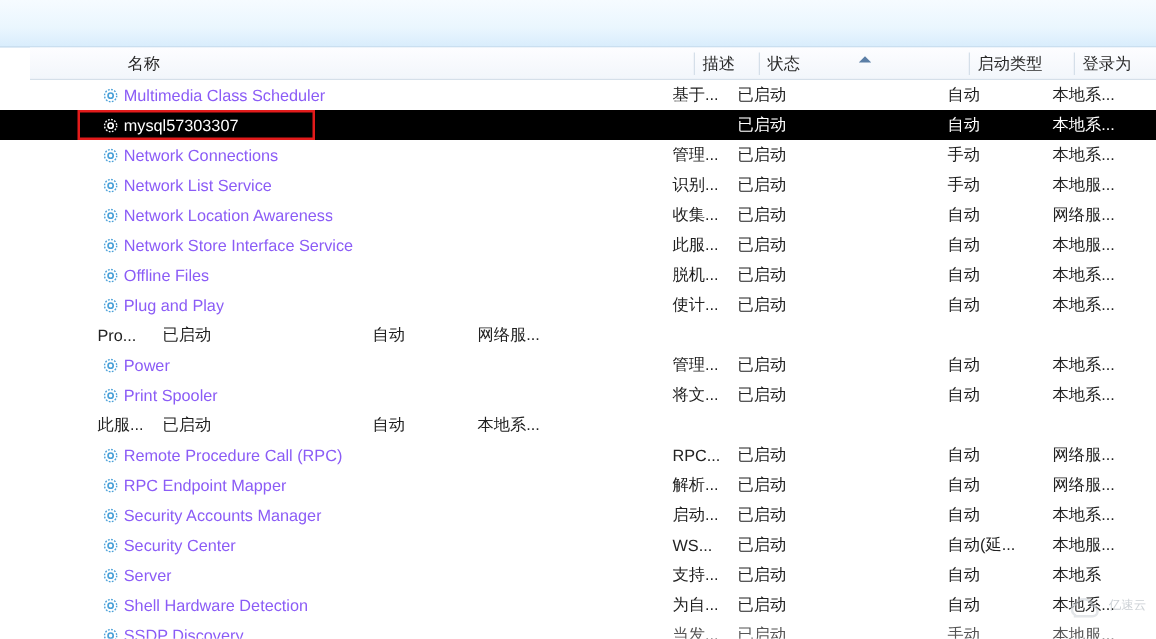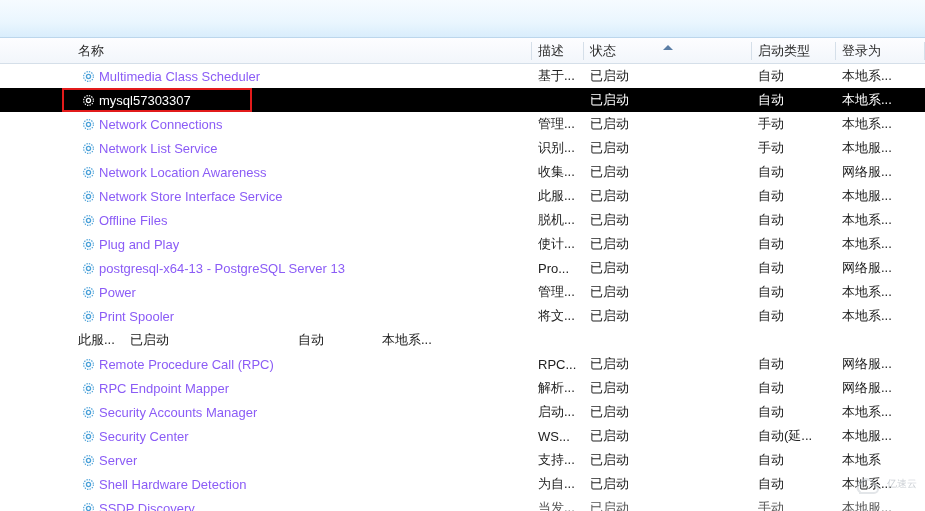--- a/index.html
+++ b/index.html
@@ -22,20 +22,21 @@
   .row {
     display: flex;
     align-items: center;
     height: 24px;
     white-space: nowrap;
   }
   .header-row {
     height: 26px;
     background: linear-gradient(#fdfdff, #f2f6fb);
     border-bottom: 1px solid #d5dfe9;
+    margin-left: 24px;
   }
   .header-row .cell {
     border-right: 1px solid #d5dfe9;
     font-size: 13px;
     color: #2a2a2a;
     position: relative;
   }
   .cell {
     overflow: hidden;
     text-overflow: ellipsis;
@@ -222,27 +223,20 @@
   </svg>
           <span class="name-text">Plug and Play</span>
         </div>
         <div class="cell col-desc">使计...</div>
         <div class="cell col-state">已启动</div>
         <div class="cell col-start">自动</div>
         <div class="cell col-logon">本地系...</div>
       </div>
       <div class="row">
         <div class="cell col-indent"></div>
-        <div class="cell col-name">
-          <svg class="svc-icon" viewBox="0 0 16 16">
-    <circle cx="8" cy="8" r="5.2" fill="none" stroke="#4aa0d8" stroke-width="1.2" stroke-dasharray="1.5 1.2"></circle>
-    <circle cx="8" cy="8" r="2.2" fill="none" stroke="#4aa0d8" stroke-width="1.4"></circle>
-  </svg>
-          <span class="name-text">postgresql-x64-13 - PostgreSQL Server 13</span>
-        </div>
         <div class="cell col-desc">Pro...</div>
         <div class="cell col-state">已启动</div>
         <div class="cell col-start">自动</div>
         <div class="cell col-logon">网络服...</div>
       </div>
       <div class="row">
         <div class="cell col-indent"></div>
         <div class="cell col-name">
           <svg class="svc-icon" viewBox="0 0 16 16">
     <circle cx="8" cy="8" r="5.2" fill="none" stroke="#4aa0d8" stroke-width="1.2" stroke-dasharray="1.5 1.2"></circle>

